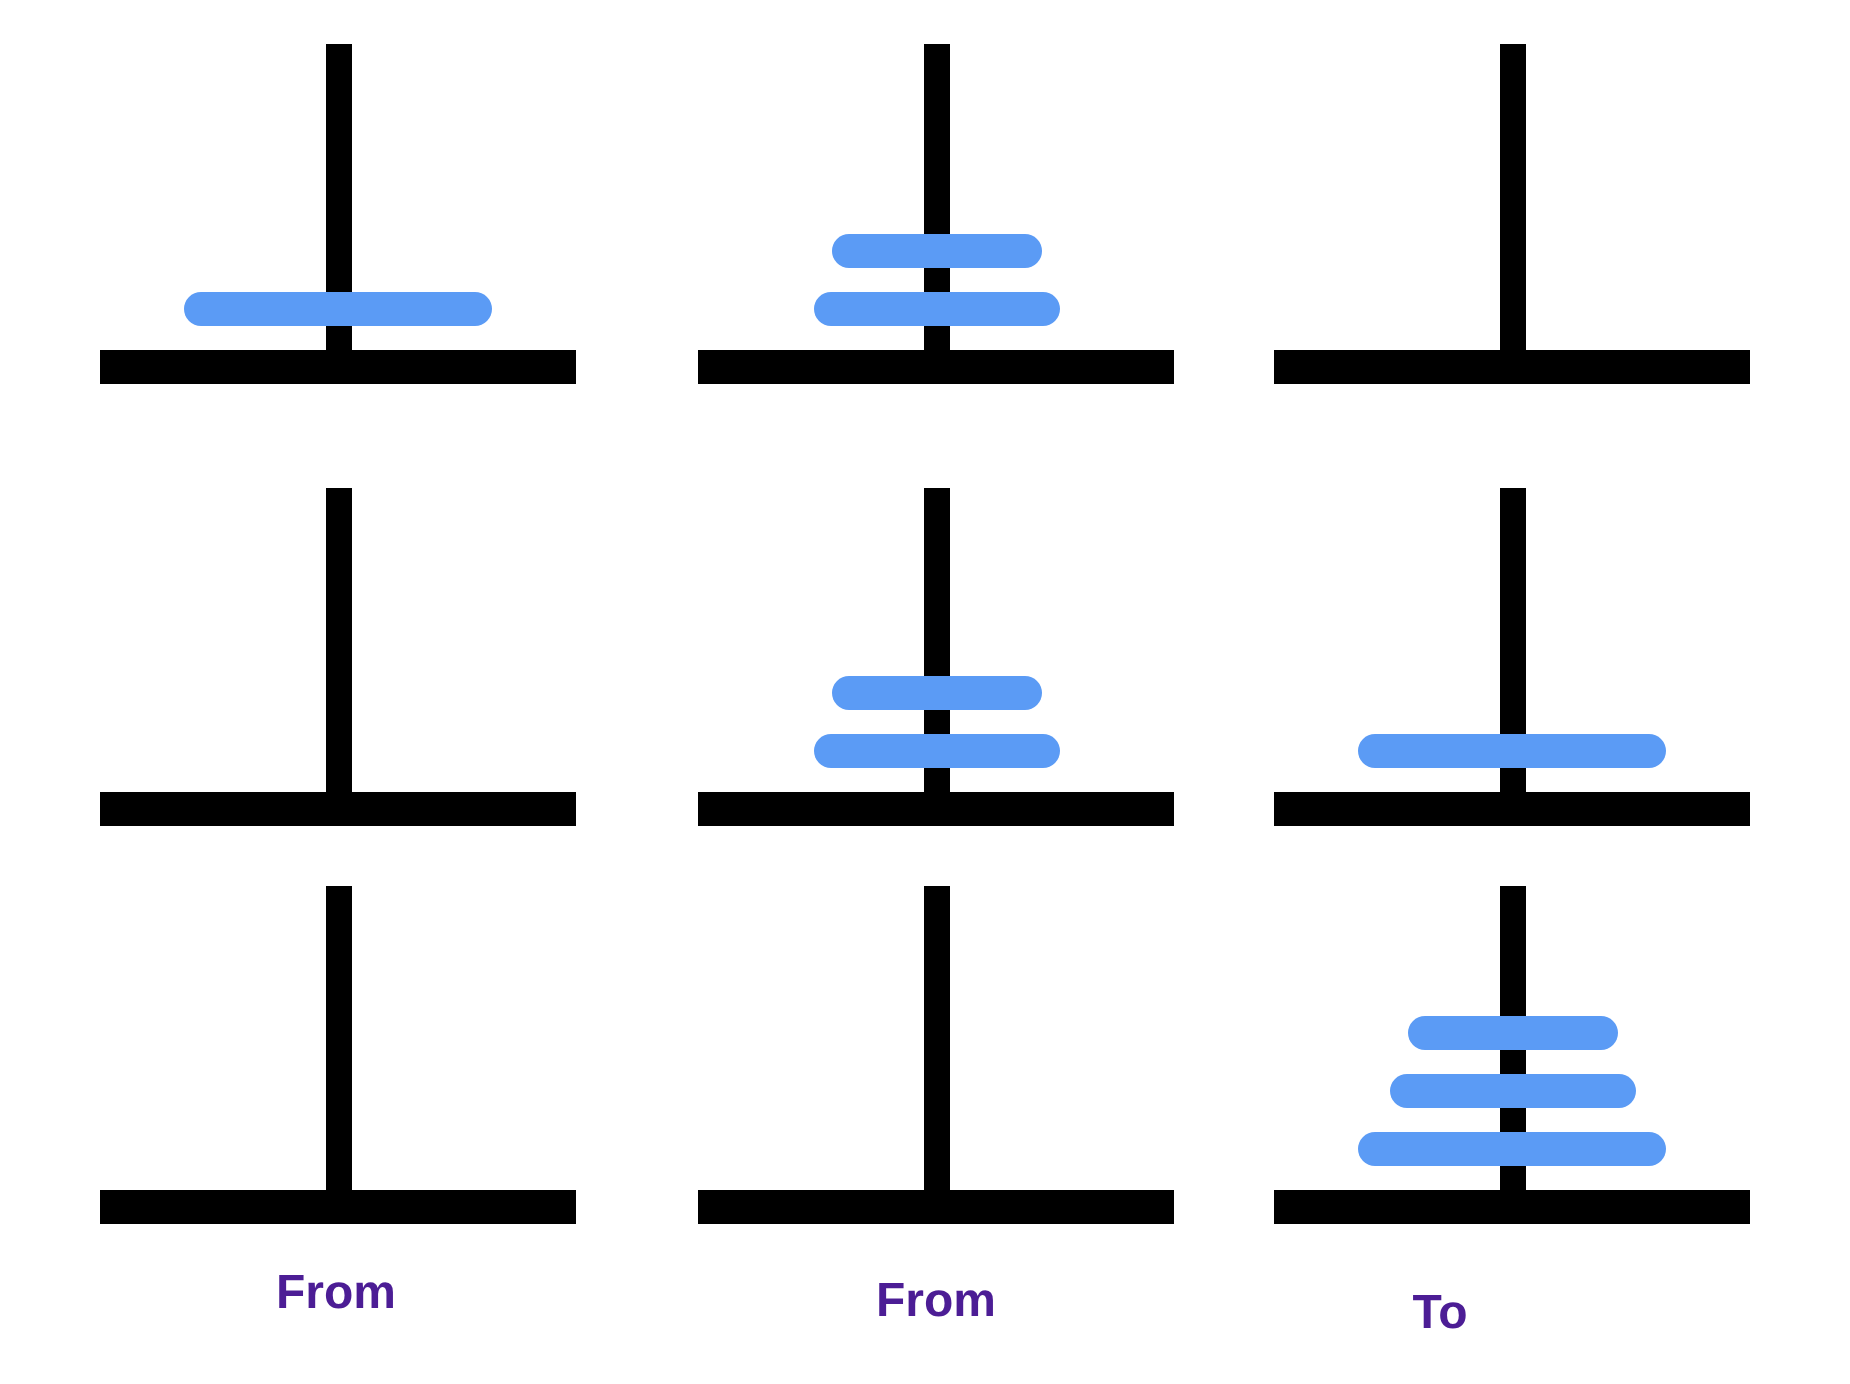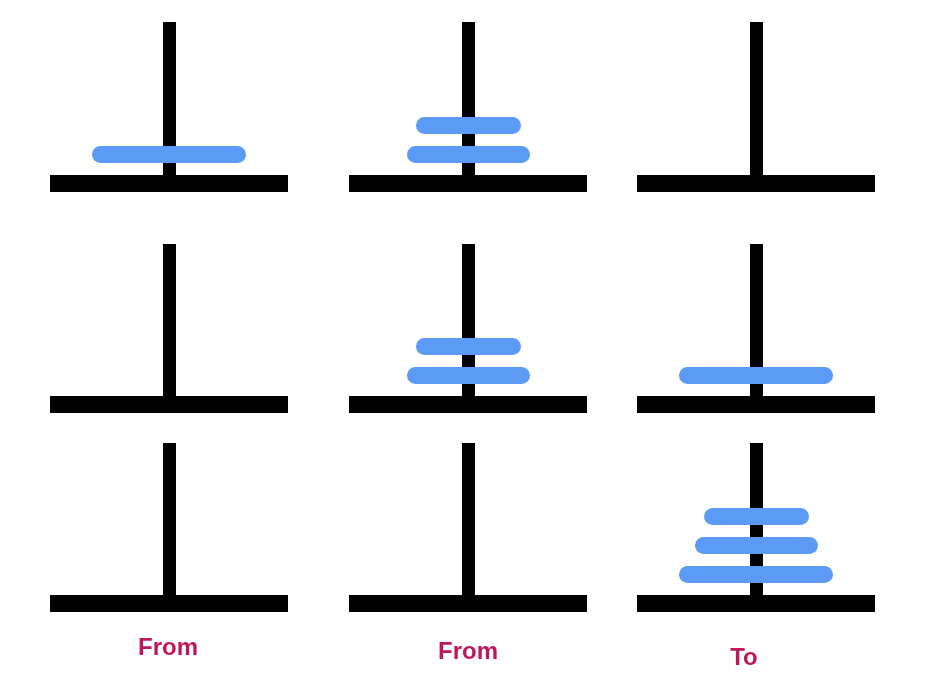--- a/index.html
+++ b/index.html
@@ -20,26 +20,26 @@
     height: 17px;
     border-radius: 9px;
     background: #5b9bf5;
   }
   .peg-label {
     position: absolute;
     transform: translateX(-50%);
     font-weight: bold;
     font-size: 24px;
     line-height: 1.1;
-    color: #be185d;
+    color: #4c1d95;
     white-space: nowrap;
   }
   #label-from { left: 168px; top: 634px; }
   #label-help { left: 468px; top: 638px; }
-  #label-to   { left: 744px; top: 644px; }
+  #label-to   { left: 720px; top: 644px; }
 </style>
 </head>
 <body>
 
 <div class="canvas">
   <div id="grid">
       <div class="pole" style="left: 162.5px; top: 22px; width: 13px; height: 170px; background: rgb(0, 0, 0);"></div>
       <div class="base" style="left: 50px; top: 175px; width: 238px; height: 17px; background: rgb(0, 0, 0);"></div>
       <div class="disk" style="width: 154px; left: 92px; top: 146px; background: rgb(91, 155, 245);"></div>
       <div class="pole" style="left: 461.5px; top: 22px; width: 13px; height: 170px; background: rgb(0, 0, 0);"></div>

